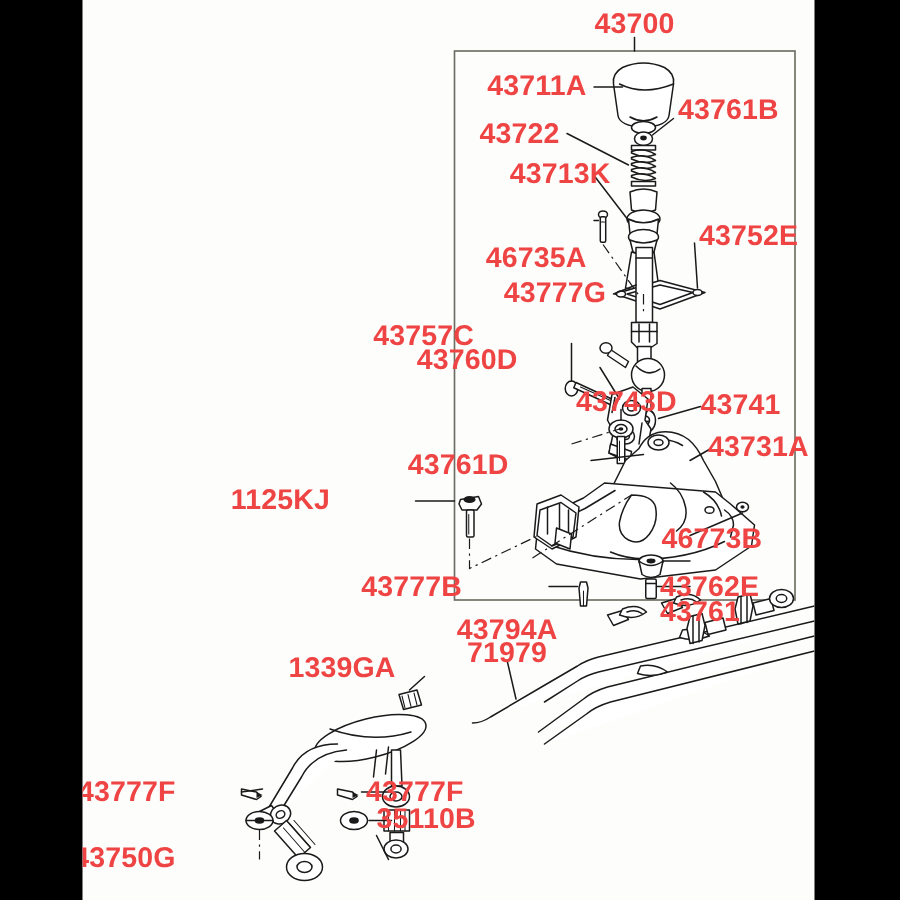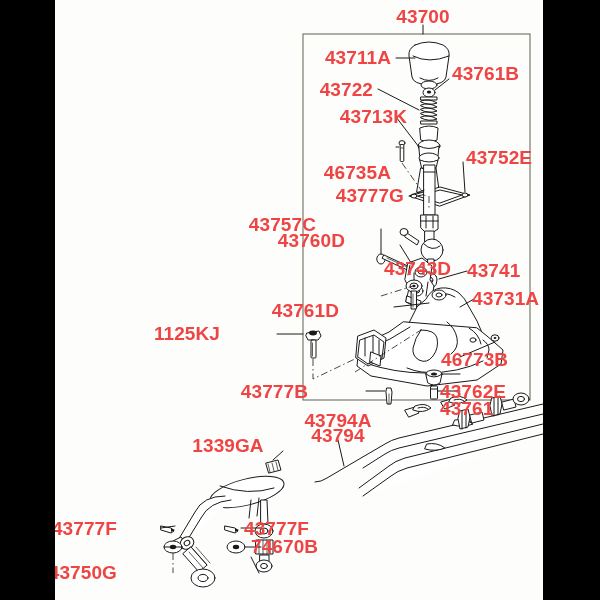--- a/index.html
+++ b/index.html
@@ -361,21 +361,21 @@
     <div class="lbl" style="left:329px;top:261px;">43743D</div>
     <div class="lbl" style="left:412px;top:263px;">43741</div>
     <div class="lbl" style="left:417px;top:291px;">43731A</div>
     <div class="lbl r" style="left:284px;top:303px;">43761D</div>
     <div class="lbl r" style="left:165px;top:326px;">1125KJ</div>
     <div class="lbl" style="left:386px;top:352px;text-align:right;">46773B</div>
     <div class="lbl" style="left:385px;top:357px;margin-top:44px;">43761</div>
     <div class="lbl" style="left:385px;top:384px;">43762E</div>
     <div class="lbl r" style="left:253px;top:384px;">43777B</div>
     <div class="lbl c" style="left:283px;top:413px;">43794A</div>
-    <div class="lbl c" style="left:283px;top:428px;">43794</div>
+    <div class="lbl c" style="left:283px;top:428px;">71979</div>
     <div class="lbl c" style="left:173px;top:438px;">1339GA</div>
     <div class="lbl r" style="left:62px;top:521px;">43777F</div>
     <div class="lbl" style="left:189px;top:521px;">43777F</div>
     <div class="lbl r" style="left:62px;top:565px;">43750G</div>
-    <div class="lbl" style="left:196px;top:539px;">74670B</div>
+    <div class="lbl" style="left:196px;top:539px;">35110B</div>
 
   </div>
 </div>
 
 </body></html>

